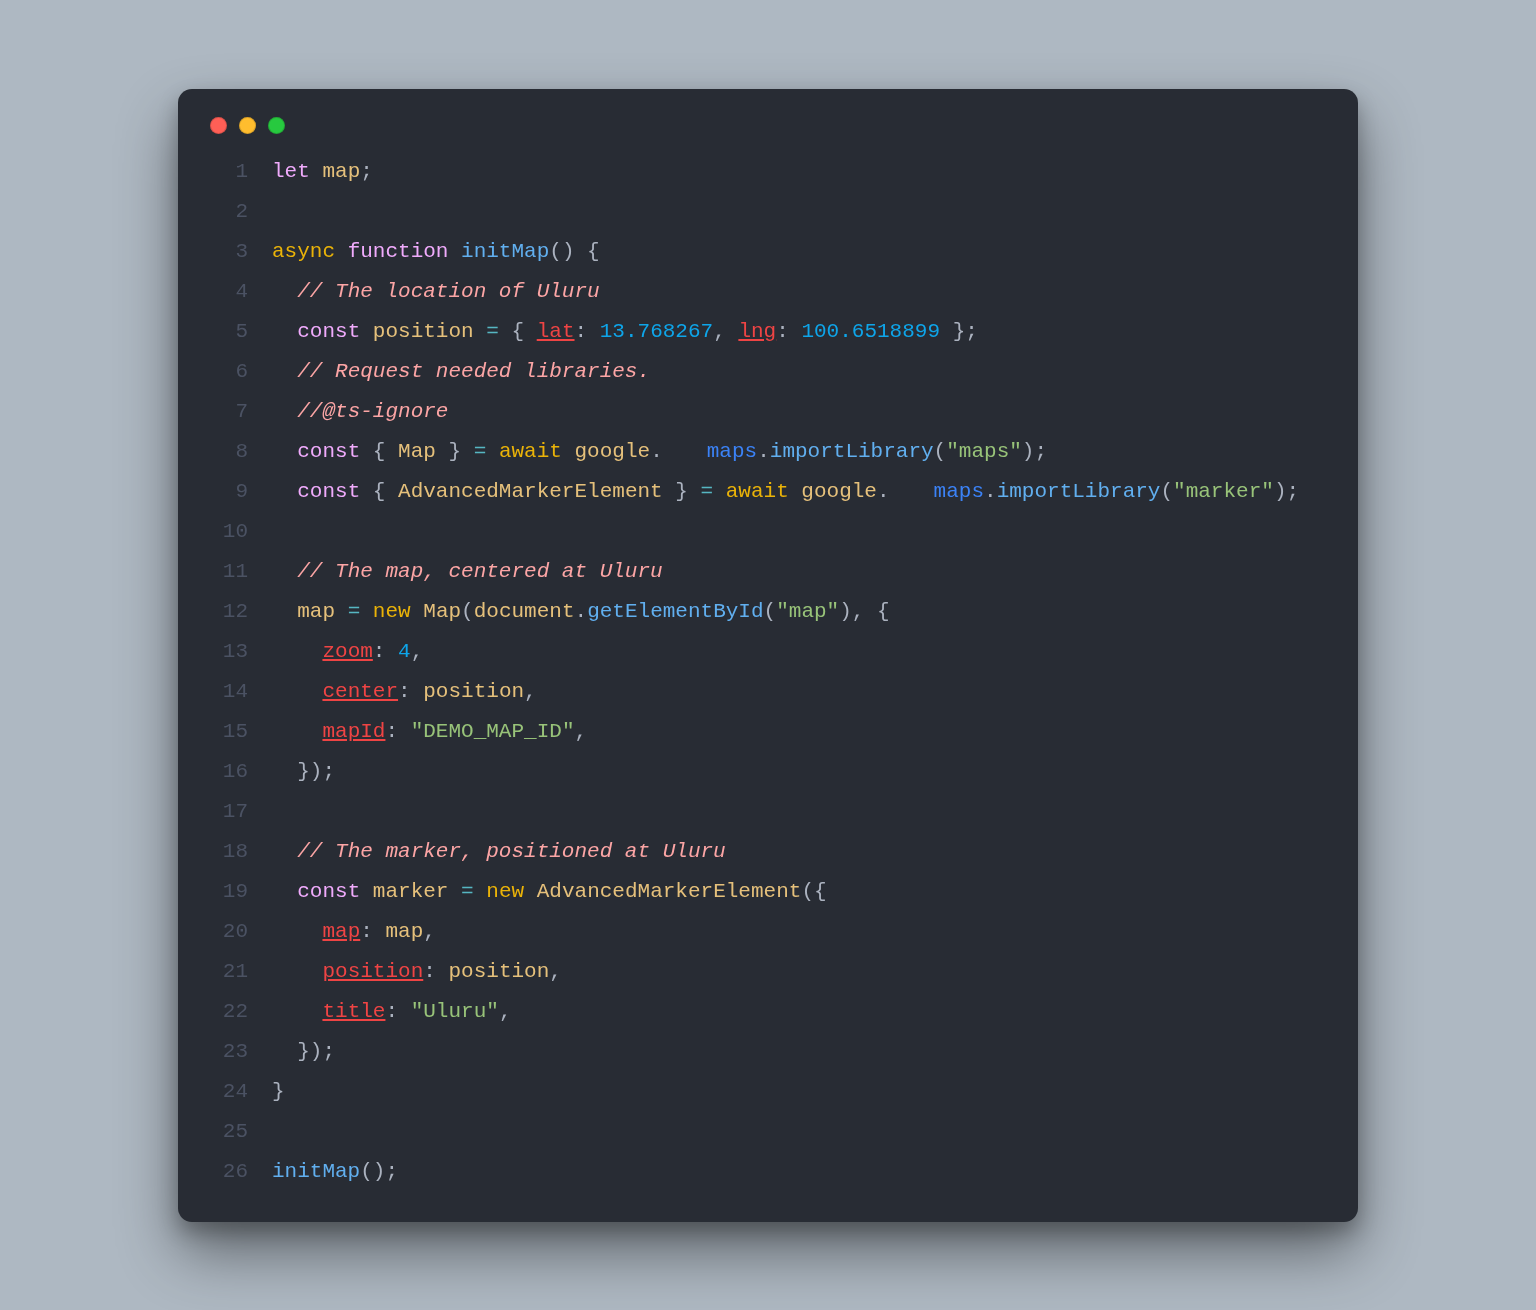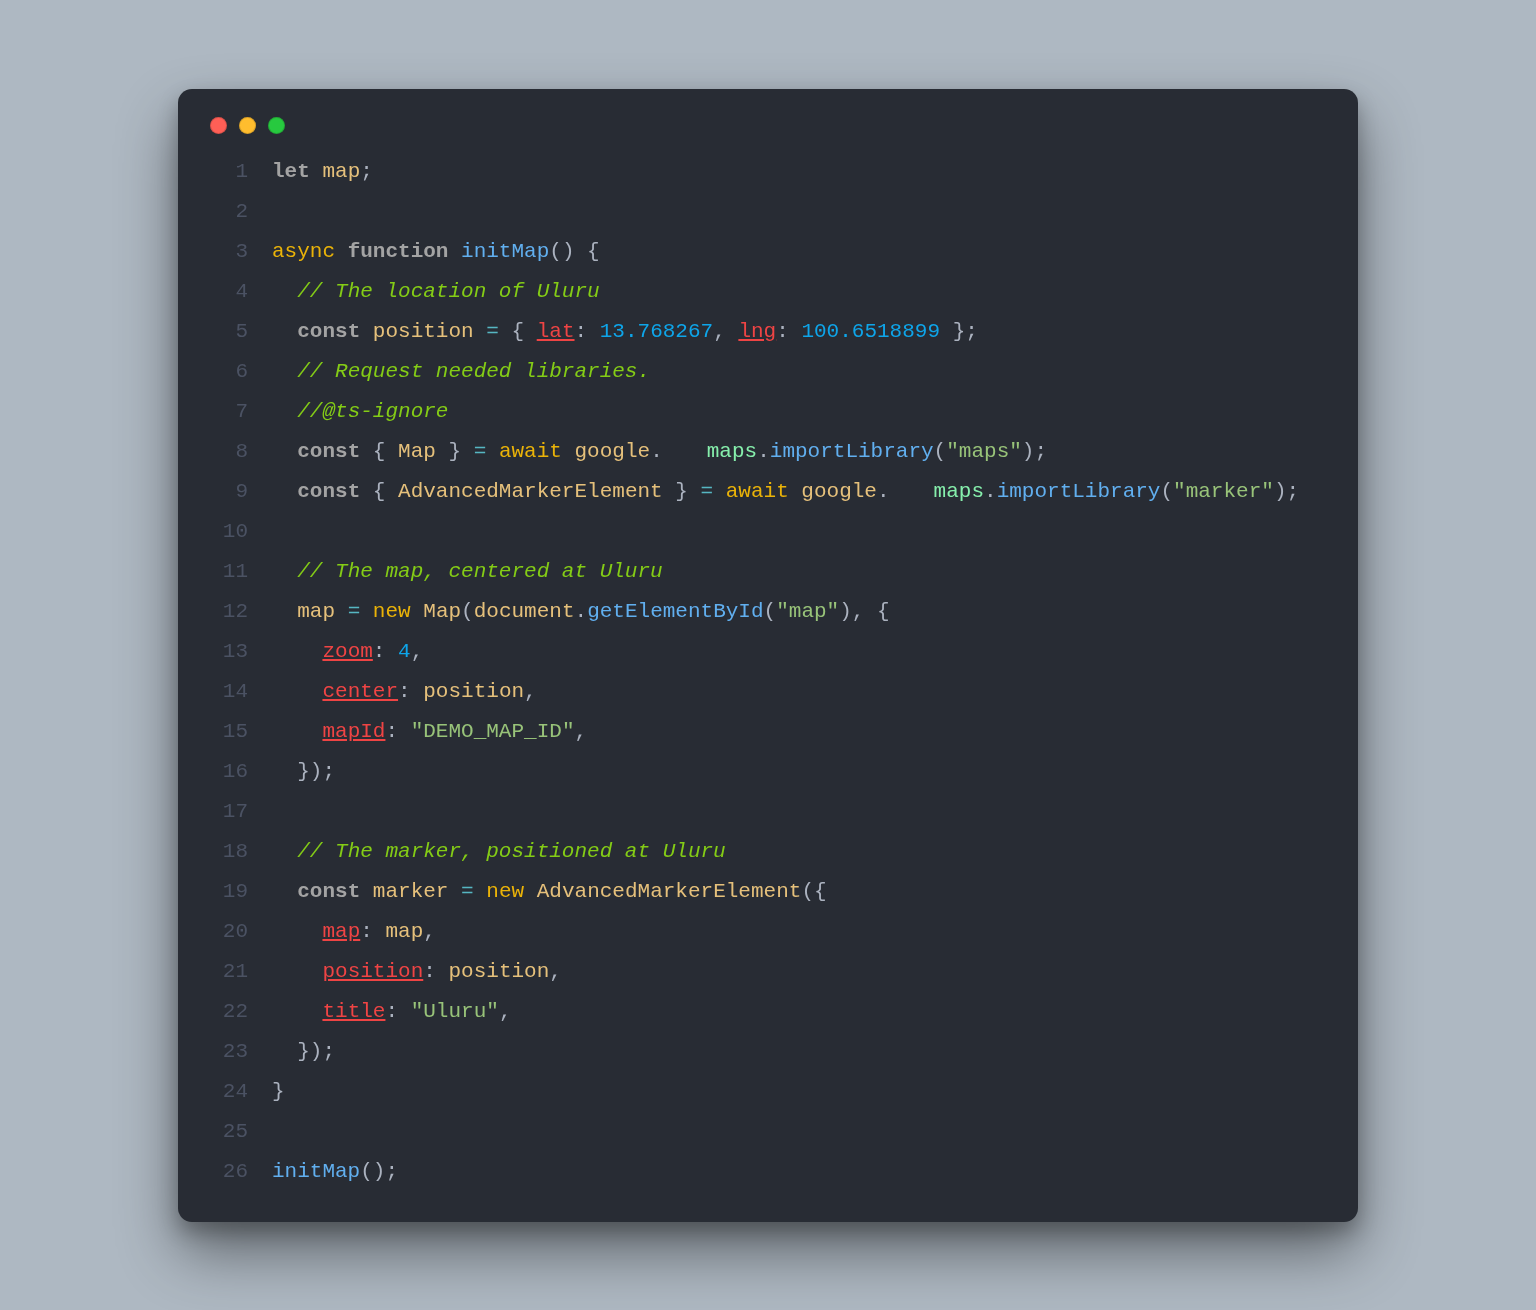--- a/index.html
+++ b/index.html
@@ -54,28 +54,28 @@
     color: #4b5263;
     user-select: none;
     padding-right: 24px;
     flex: 0 0 auto;
   }
   .line {
     flex: 1 1 auto;
     white-space: pre;
   }
   
-  .tk-kw     { color:#a3a3a3;font-weight:bold; }
+  .tk-kw     { color:#f0abfc; }
   .tk-def    { color:#eab308; }
   .tk-var    { color:#e5c07b; }
-  .tk-prop   { color:#86efac;padding-left:44px; }
+  .tk-prop   { color:#3b82f6;padding-left:44px; }
   .tk-call   { color:#61afef;margin-top:24px; }
   .tk-num    { color:#0ea5e9; }
   .tk-str    { color:#98c379; }
-  .tk-cmnt   { color:#84cc16; font-style: italic;}
+  .tk-cmnt   { color:#fca5a5; font-style: italic;}
   .tk-punc   { color:#abb2bf; }
   .tk-attr   { color:#ef4444;text-decoration:underline; }
   .tk-type   { color:#e5c07b; }
   .tk-op     { color:#56b6c2; }
 </style>
 </head>
 <body>
 
 <div class="stage">
   <div class="window">

